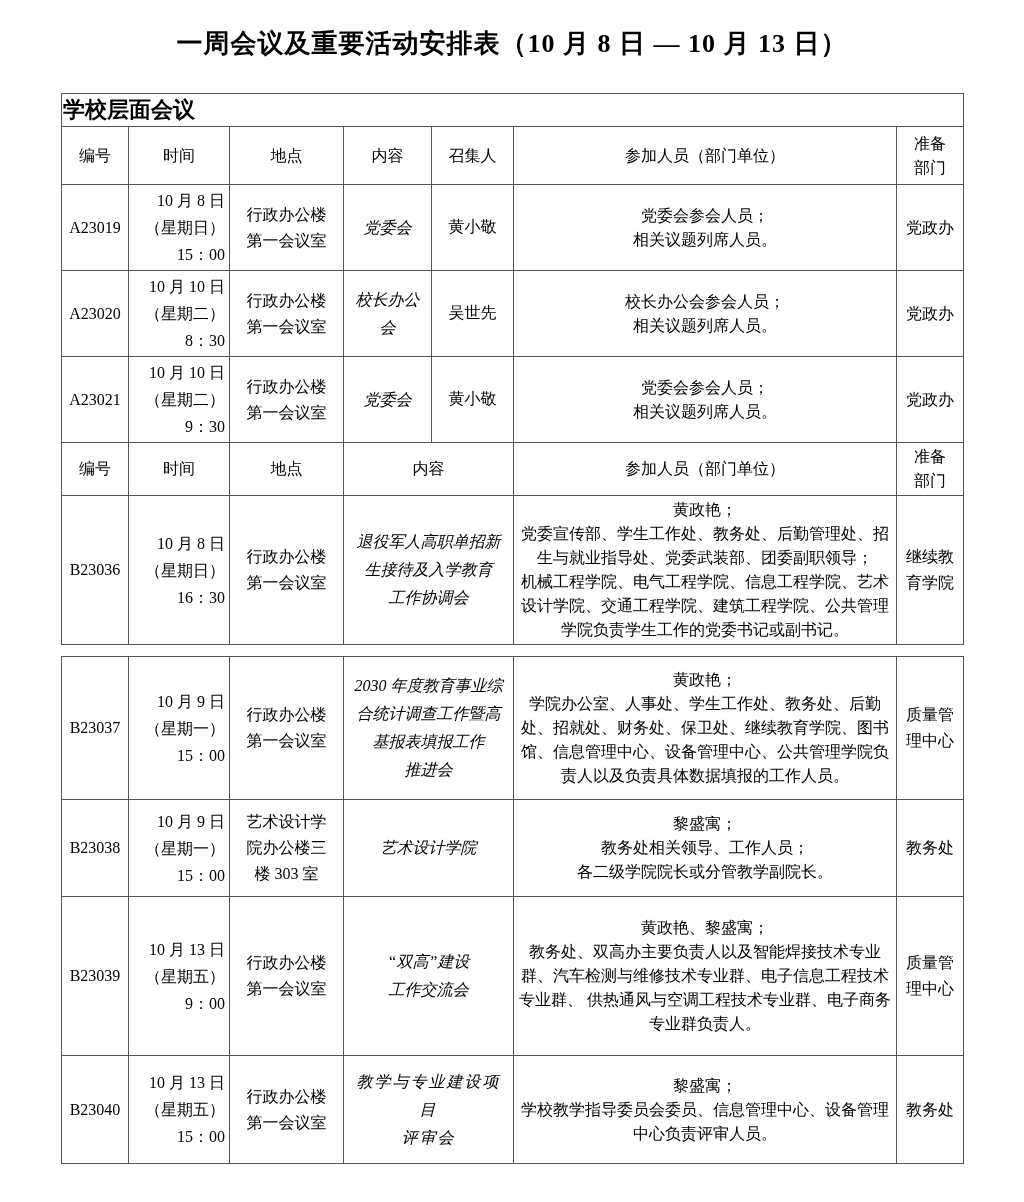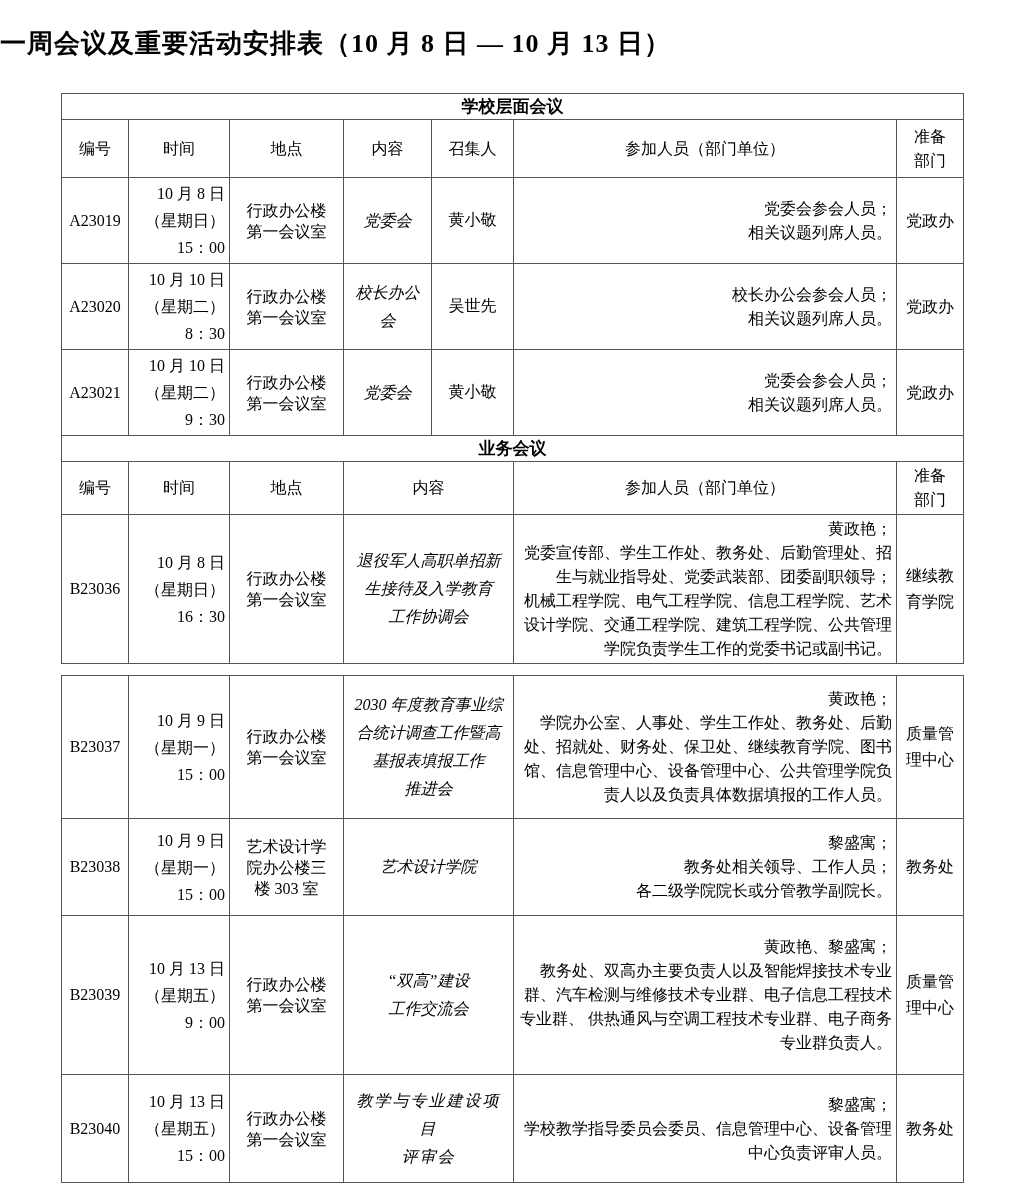--- a/index.html
+++ b/index.html
@@ -6,20 +6,21 @@
   body {
     width: 1024px;
     height: 1202px;
     background: #ffffff;
     color: #000000;
     font-family: "Liberation Serif", "DejaVu Serif", serif;
   }
   .doc-title {
     margin: 0;
     padding-top: 26px;
+    text-align: center;
     font-size: 26px;
     font-weight: bold;
     letter-spacing: 1px;
     font-family: "Liberation Serif", "DejaVu Serif", serif;
   }
   table.tbl {
     border-collapse: collapse;
     table-layout: fixed;
     width: 902px;
     margin-left: 61px;
@@ -31,33 +32,32 @@
     vertical-align: middle;
     font-size: 16px;
     font-weight: normal;
     padding: 2px 4px;
     box-sizing: border-box;
     overflow: hidden;
   }
   tr.sec td {
     font-family: Liberation Mono, monospace;
     font-weight: 600;
-    font-size: 17px;
-    text-align: center;
+    font-size: 22px;
     padding: 1px;
   }
   .hdr th { text-align: center; line-height: 24px; }
   .c   { text-align: center; }
   .pre { white-space: pre-line; }
   .time    { line-height: 27px; text-align: right; }
-  .place   { line-height: 21px; font-family: Liberation Serif, serif; }
+  .place   { line-height: 26px; font-family: Liberation Serif, serif; }
   .content { line-height: 28px; font-style: italic; }
   .prep    { line-height: 26px; }
   .participants {
-    text-align: right;
+    text-align: center;
     white-space: pre-line;
     word-break: break-all;
     line-height: 24px;
     padding: 4px 8px;
     vertical-align: middle;
   }
   .content-left {
     text-align: center;
     padding-left: 6px;
     letter-spacing: 2px;
@@ -123,23 +123,20 @@
     <td class="c pre time">10 月 10 日
 （星期二）
 9：30</td>
     <td class="c pre place">行政办公楼
 第一会议室</td>
     <td class="c pre content">党委会</td>
     <td class="c">黄小敬</td>
     <td class="participants">党委会参会人员；
 相关议题列席人员。</td>
     <td class="c pre prep">党政办</td>
-  </tr>
-  <tr class="sec" style="height:26px">
-    <td colspan="7">业务会议</td>
   </tr>
   <tr class="hdr" style="height:45px">
     <th>编号</th>
     <th>时间</th>
     <th>地点</th>
     <th colspan="2">内容</th>
     <th>参加人员（部门单位）</th>
     <th class="pre">准备
 部门</th>
   </tr>

